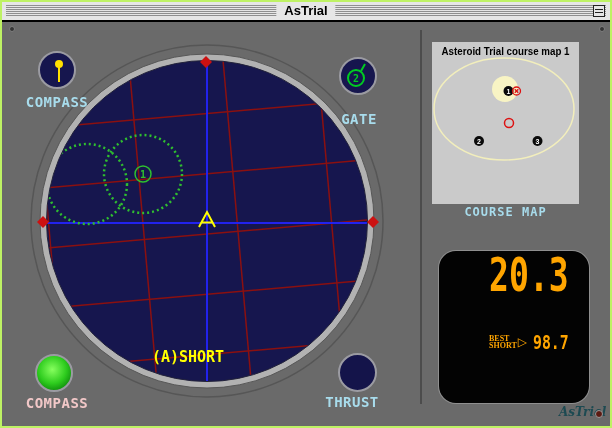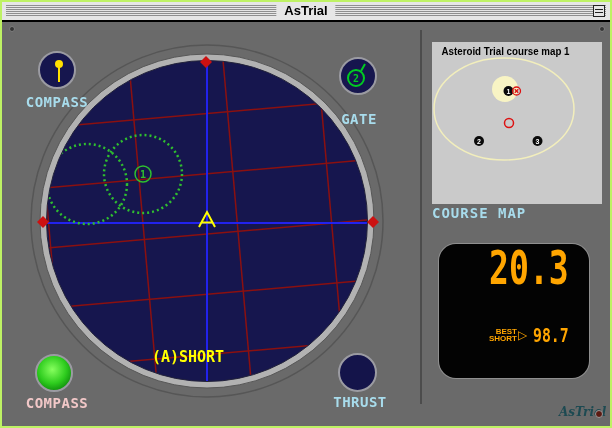--- a/index.html
+++ b/index.html
@@ -42,39 +42,39 @@
   .inst-gate{left:337px;top:55px;width:38px;height:38px;}
   .inst-status{left:33px;top:352px;width:38px;height:38px;
     background:radial-gradient(circle at 45% 40%,#86ff5e 0%,#2ecc1e 50%,#0e8c0c 80%,#085c06 100%);}
   .inst-thrust{left:336px;top:351px;width:39px;height:39px;background:#14144a;}
   .inst-label{position:absolute;width:80px;text-align:center;
     font-family:"DejaVu Sans Mono",monospace;font-size:14px;font-weight:bold;
     letter-spacing:0.5px;color:#a8dcec;}
   .lbl-compass{left:15px;top:92px;}
   .lbl-gate{left:317px;top:109px;}
   .lbl-status{left:15px;top:393px;color:#f2c8c8;}
-  .lbl-thrust{left:318px;top:392px;}
+  .lbl-thrust{left:310px;top:392px;}
   
   .pin-ball{position:absolute;left:15px;top:7px;width:8px;height:8px;border-radius:50%;background:#ffe000;}
   .pin-stem{position:absolute;left:18px;top:13px;width:2px;height:16px;background:#ffe000;}
   
   .separator{position:absolute;left:418px;top:28px;width:2px;height:374px;background:#4c4c4c;}
-  .course-map{position:absolute;left:430px;top:40px;width:170px;height:162px;background:#cacaca;}
-  .map-caption{position:absolute;left:430px;top:203px;width:147px;text-align:left;
-    font-family:"DejaVu Sans Mono",monospace;font-size:14px;font-weight:bold;
+  .course-map{position:absolute;left:430px;top:40px;width:147px;height:162px;background:#cacaca;}
+  .map-caption{position:absolute;left:430px;top:203px;width:147px;text-align:center;
+    font-family:"DejaVu Sans Mono",monospace;font-size:12px;font-weight:bold;
     letter-spacing:1px;color:#a8dcec;}
   
-  .lcd{position:absolute;left:437px;top:242px;width:150px;height:134px;background:#030303;
-    border-radius:17px;box-shadow:0 0 0 1px #8f8f8f;text-align:right;}
+  .lcd{position:absolute;left:437px;top:249px;width:150px;height:152px;background:#030303;
+    border-radius:17px;box-shadow:0 0 0 1px #8f8f8f;}
   .lcd-time{position:absolute;right:20px;top:2px;color:#ffa500;
     font-family:"DejaVu Sans Mono",monospace;font-weight:bold;font-size:46px;
     transform:scaleX(0.72);transform-origin:right top;letter-spacing:0px;line-height:44px;}
   .lcd-best{position:absolute;left:50px;top:80px;display:flex;align-items:center;color:#ffa500;}
   .best-label{font-size:8px;font-weight:bold;line-height:7px;letter-spacing:0px;
-    font-family:Liberation Sans, sans-serif;}
+    font-family:Liberation Serif, serif;}
   .best-pointer{font-size:12px;margin-left:1px;line-height:12px;}
   .best-time{font-family:"DejaVu Sans Mono",monospace;font-weight:bold;font-size:19px;
     margin-left:6px;transform:scaleX(0.78);transform-origin:left center;}
   
   .logo-text{position:absolute;left:557px;top:404px;font-family:"DejaVu Serif",serif;
     font-style:italic;font-weight:bold;font-size:12px;color:#1d4a52;line-height:12px;}
   
   text{font-family:"Liberation Sans",sans-serif;}
   .svg-mono{font-family:"DejaVu Sans Mono",monospace;font-weight:bold;}
 </style>

